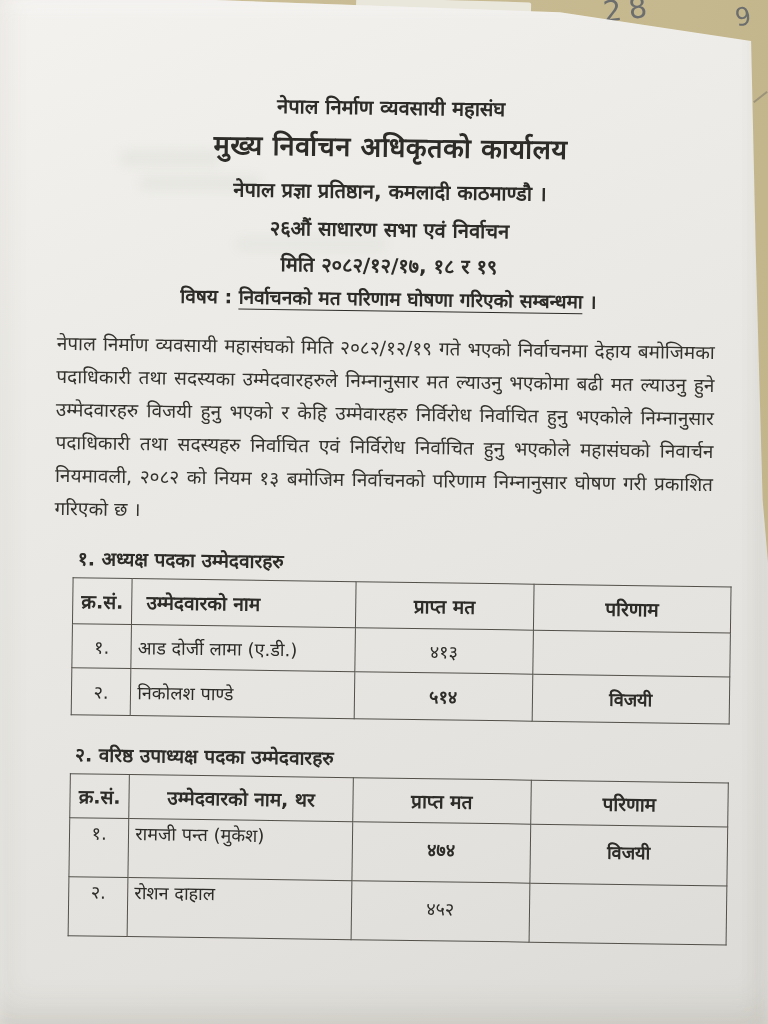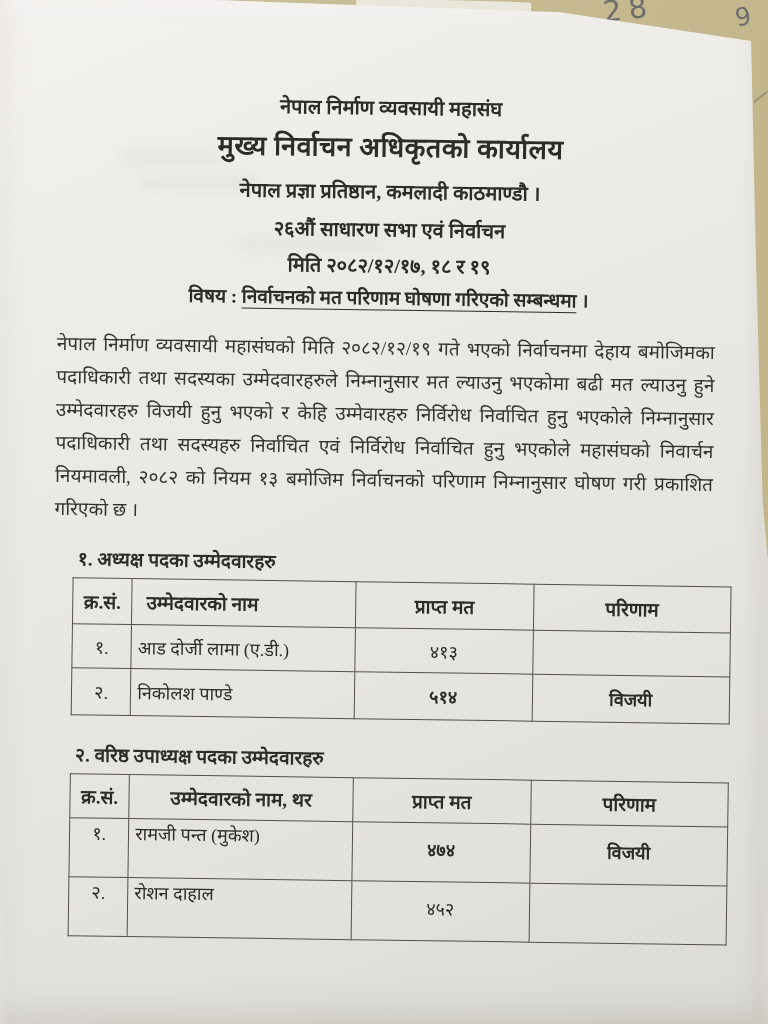--- a/index.html
+++ b/index.html
@@ -16,21 +16,20 @@
   .hand-28{left:603px;top:-8px;font-size:29px;letter-spacing:7px;transform:rotate(-7deg);}
   .hand-9{left:735px;top:2px;font-size:25px;letter-spacing:4px;transform:rotate(-10deg);}
   .bg-tick{position:absolute;left:752px;top:96px;width:17px;height:2px;background:#8a8472;transform:rotate(-38deg);opacity:.7;}
   .under-sheet{position:absolute;left:356px;top:0;width:175px;height:17px;background:#efede9;transform:rotate(1.6deg);border-radius:2px;opacity:.85;}
 
   
   .paper{
     position:absolute;inset:0;
     background:linear-gradient(158deg,#f4f2ef 0%,#ecebe7 30%,#e7e6e2 55%,#e2e1dd 78%,#dbdad6 100%);
     clip-path:polygon(0 0,28% 0,72.9% 1.2%,97.8% 4%,98.4% 24.4%,99.3% 48.8%,100% 55%,100% 100%,0 100%);
-    font-family:Liberation Serif, serif;
   }
   .paper::after{ 
     content:"";position:absolute;inset:0;pointer-events:none;
     box-shadow:inset 0 -18px 30px rgba(95,85,60,.10), inset -10px 0 22px rgba(95,85,60,.05), inset 0 10px 14px rgba(255,255,255,.5);
   }
   .bleed{position:absolute;background:#9aa48e;filter:blur(6px);opacity:.10;border-radius:4px;}
   .bleed1{left:120px;top:150px;width:100px;height:16px;}
   .bleed2{left:140px;top:176px;width:120px;height:14px;}
   .bleed3{left:236px;top:238px;width:150px;height:12px;opacity:.07;}
 

